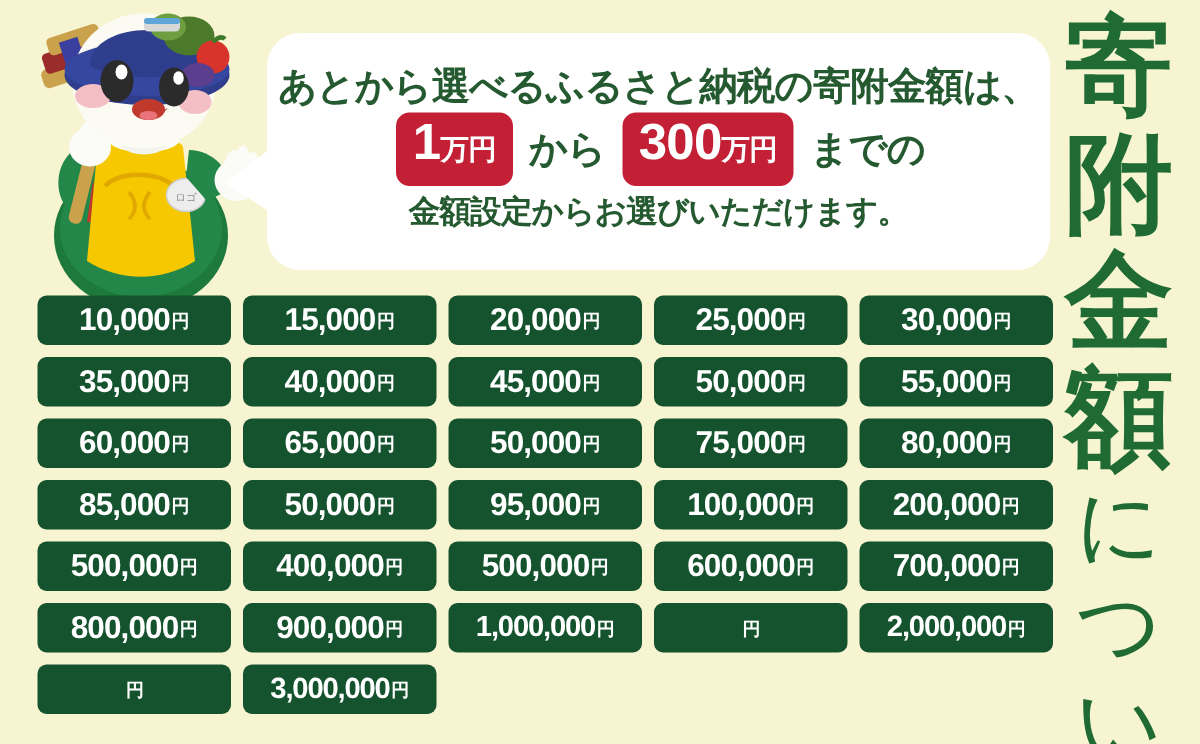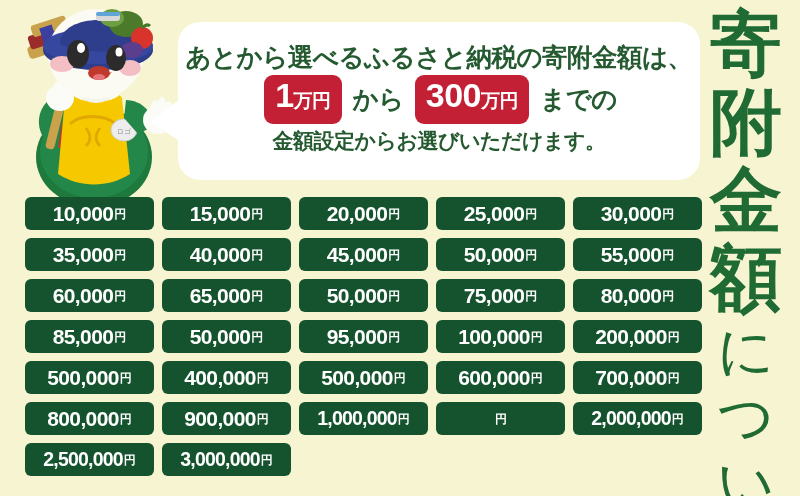--- a/index.html
+++ b/index.html
@@ -307,21 +307,20 @@
         <span class="y">円</span>
       </div>
       <div class="amt-btn wide">
         <span class="y">円</span>
       </div>
       <div class="amt-btn wide">
         <span class="v">2,000,000</span>
         <span class="y">円</span>
       </div>
       <div class="amt-btn wide">
-        <span class="v">2,500,000</span>
         <span class="y">円</span>
       </div>
       <div class="amt-btn wide">
         <span class="v">3,000,000</span>
         <span class="y">円</span>
       </div>
     </div>
 
   <div class="vtitle">
     <div class="big">

